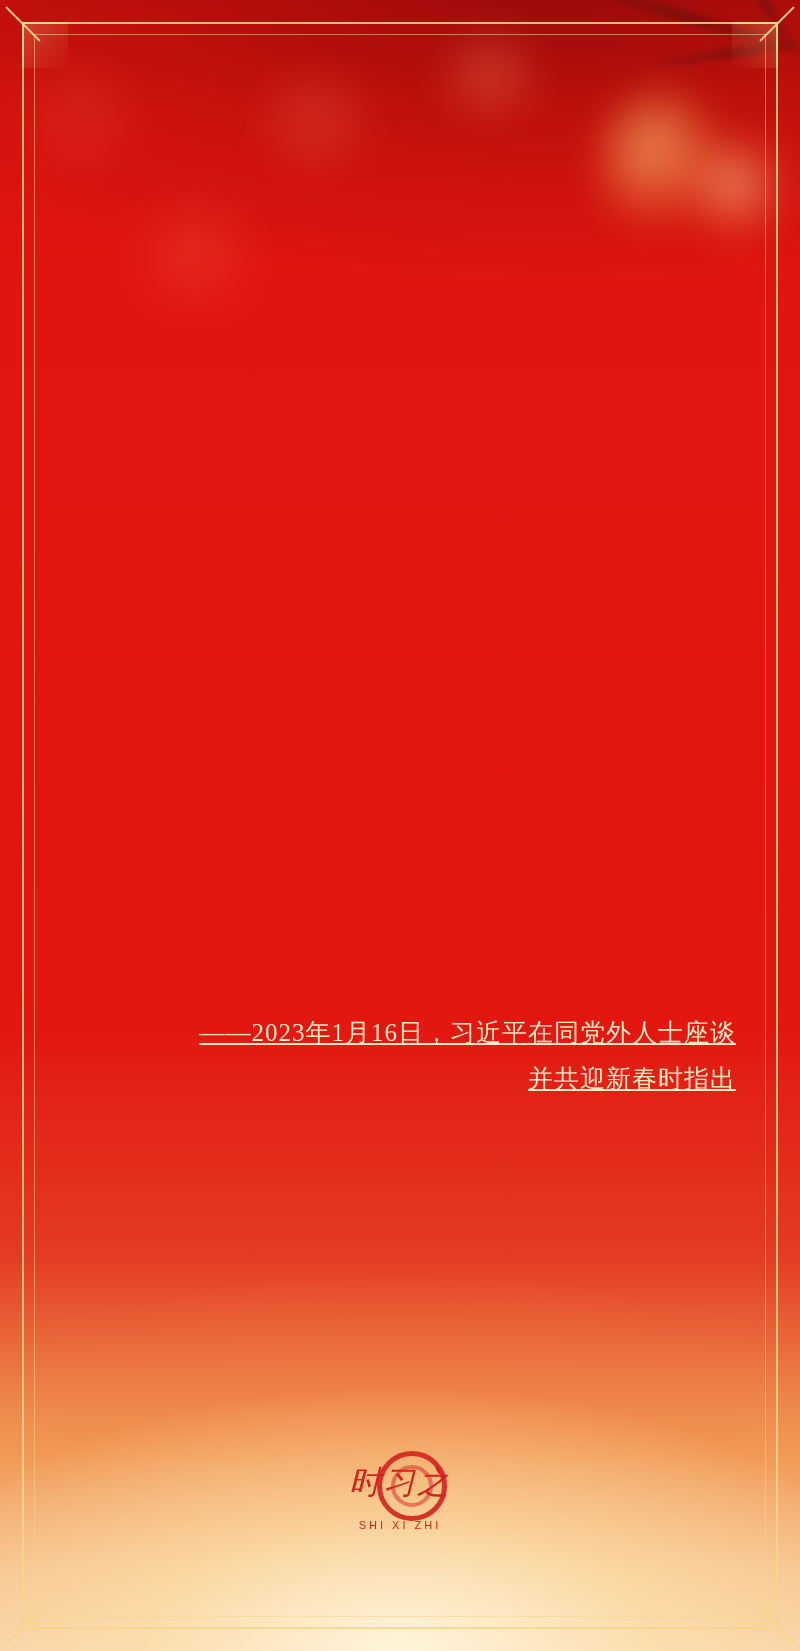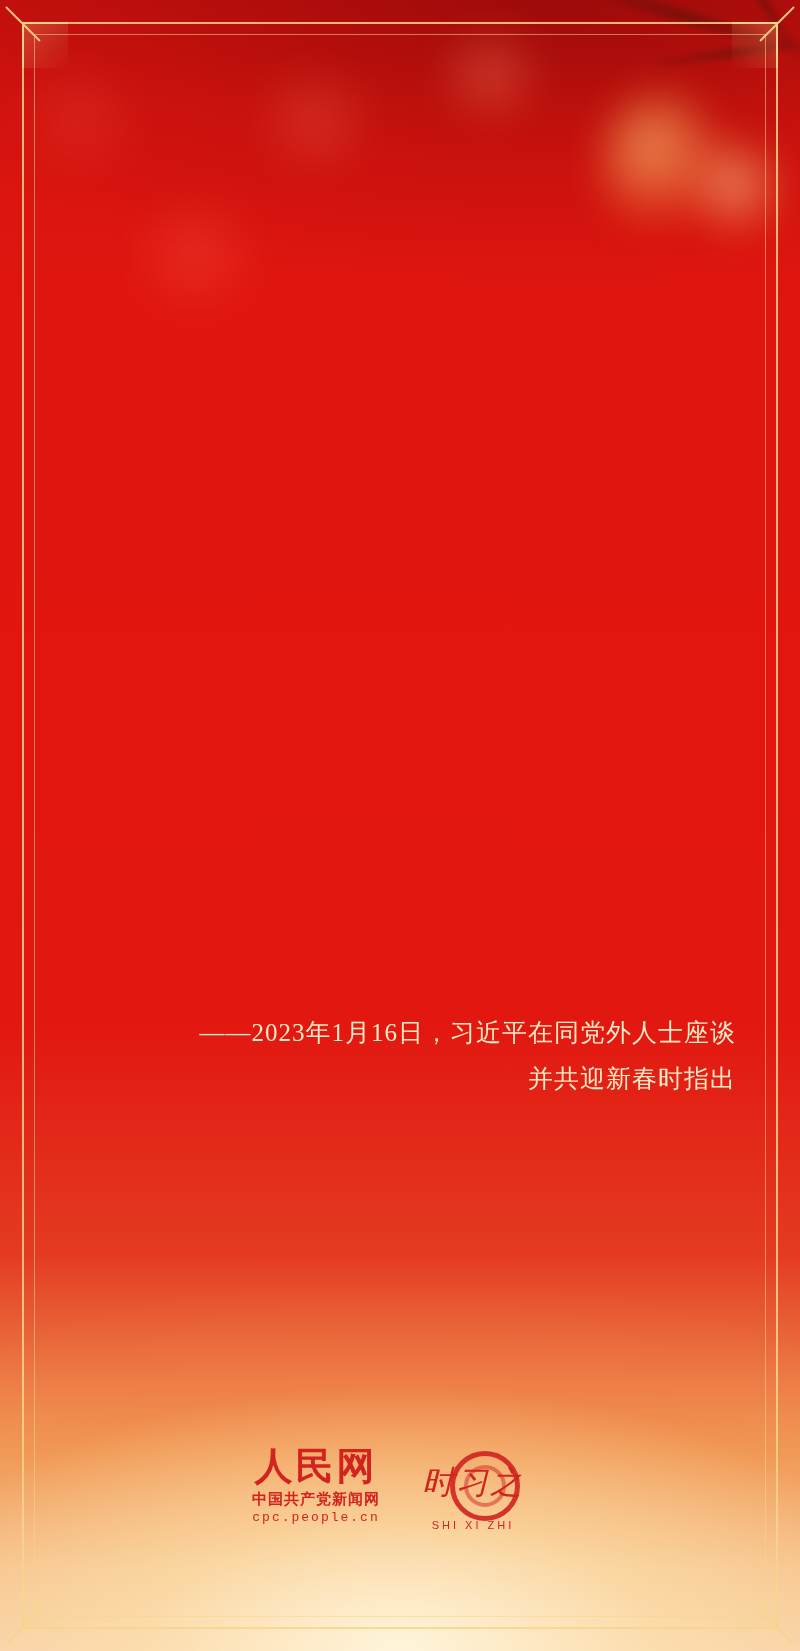--- a/index.html
+++ b/index.html
@@ -136,20 +136,21 @@
     position: absolute;
     left: 90px;
     right: 64px;
     top: 1010px;
     font-family: "Liberation Serif", serif;
     font-size: 25px;
     line-height: 46px;
     color: #fde9c4;
     text-align: right;
     letter-spacing: 1px;
+    text-decoration: underline;
   }
   .attribution .line1 { display: block; }
   .attribution .line2 { display: block; text-align: right; }
 
   
   .footer {
     position: absolute;
     left: 0; right: 0;
     bottom: 120px;
     display: flex;
@@ -271,25 +272,20 @@
       <span></span>
     </div>
 
 
   <div class="attribution">
     <span class="line1">——2023年1月16日，习近平在同党外人士座谈</span>
     <span class="line2">并共迎新春时指出</span>
   </div>
 
   <div class="footer">
-    <div class="people-logo">
-      <span class="cn">人民网</span>
-      <span class="sub">中国共产党新闻网</span>
-      <span class="url">cpc.people.cn</span>
-    </div>
 
     <div class="shixizhi">
       <div class="seal"></div>
       <span class="zh">时习之</span>
       <span class="py">SHI XI ZHI</span>
     </div>
   </div>
 
 </div>
 

